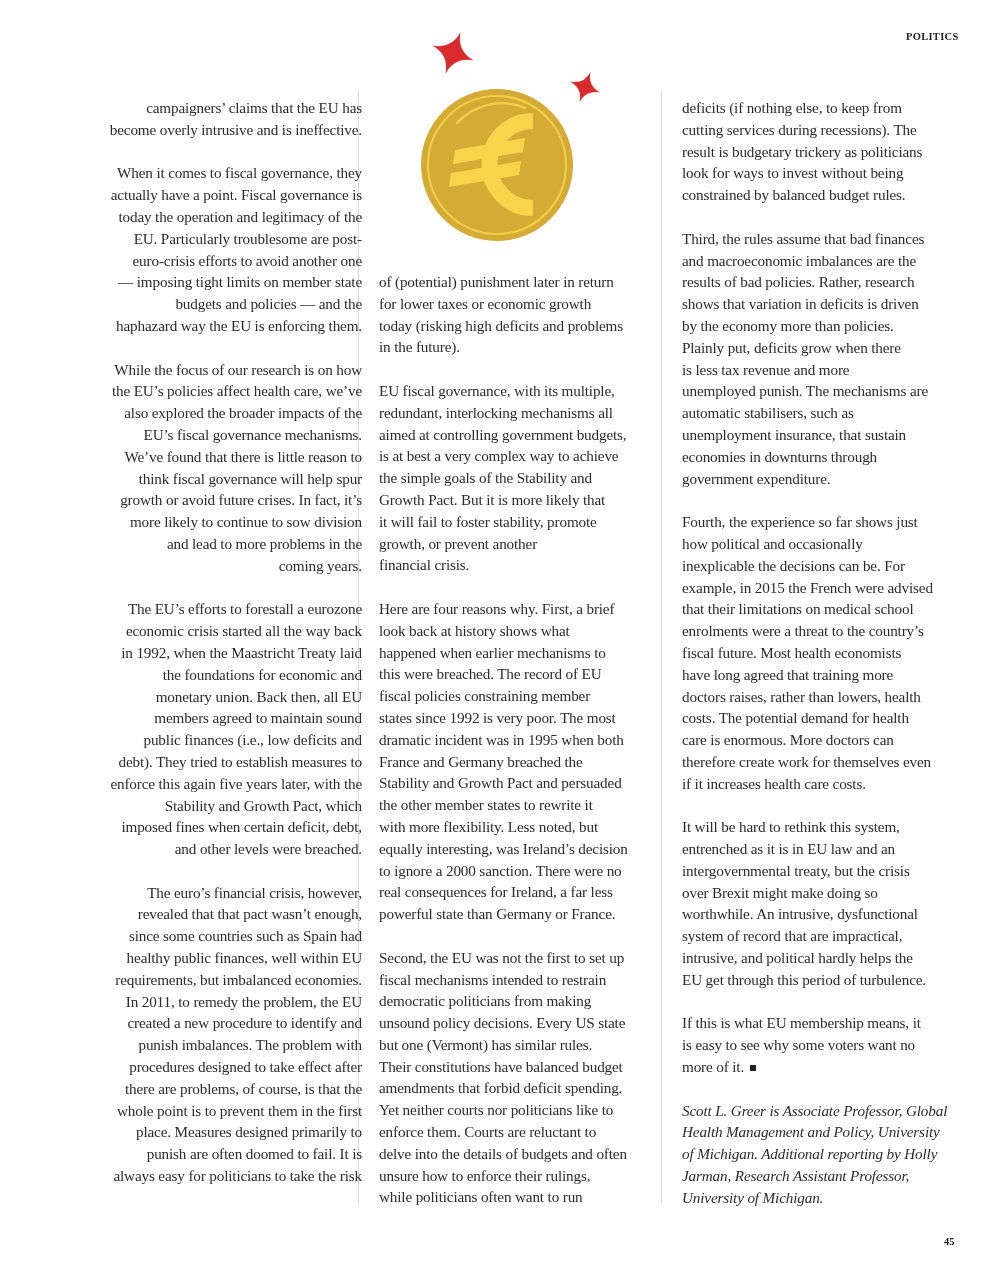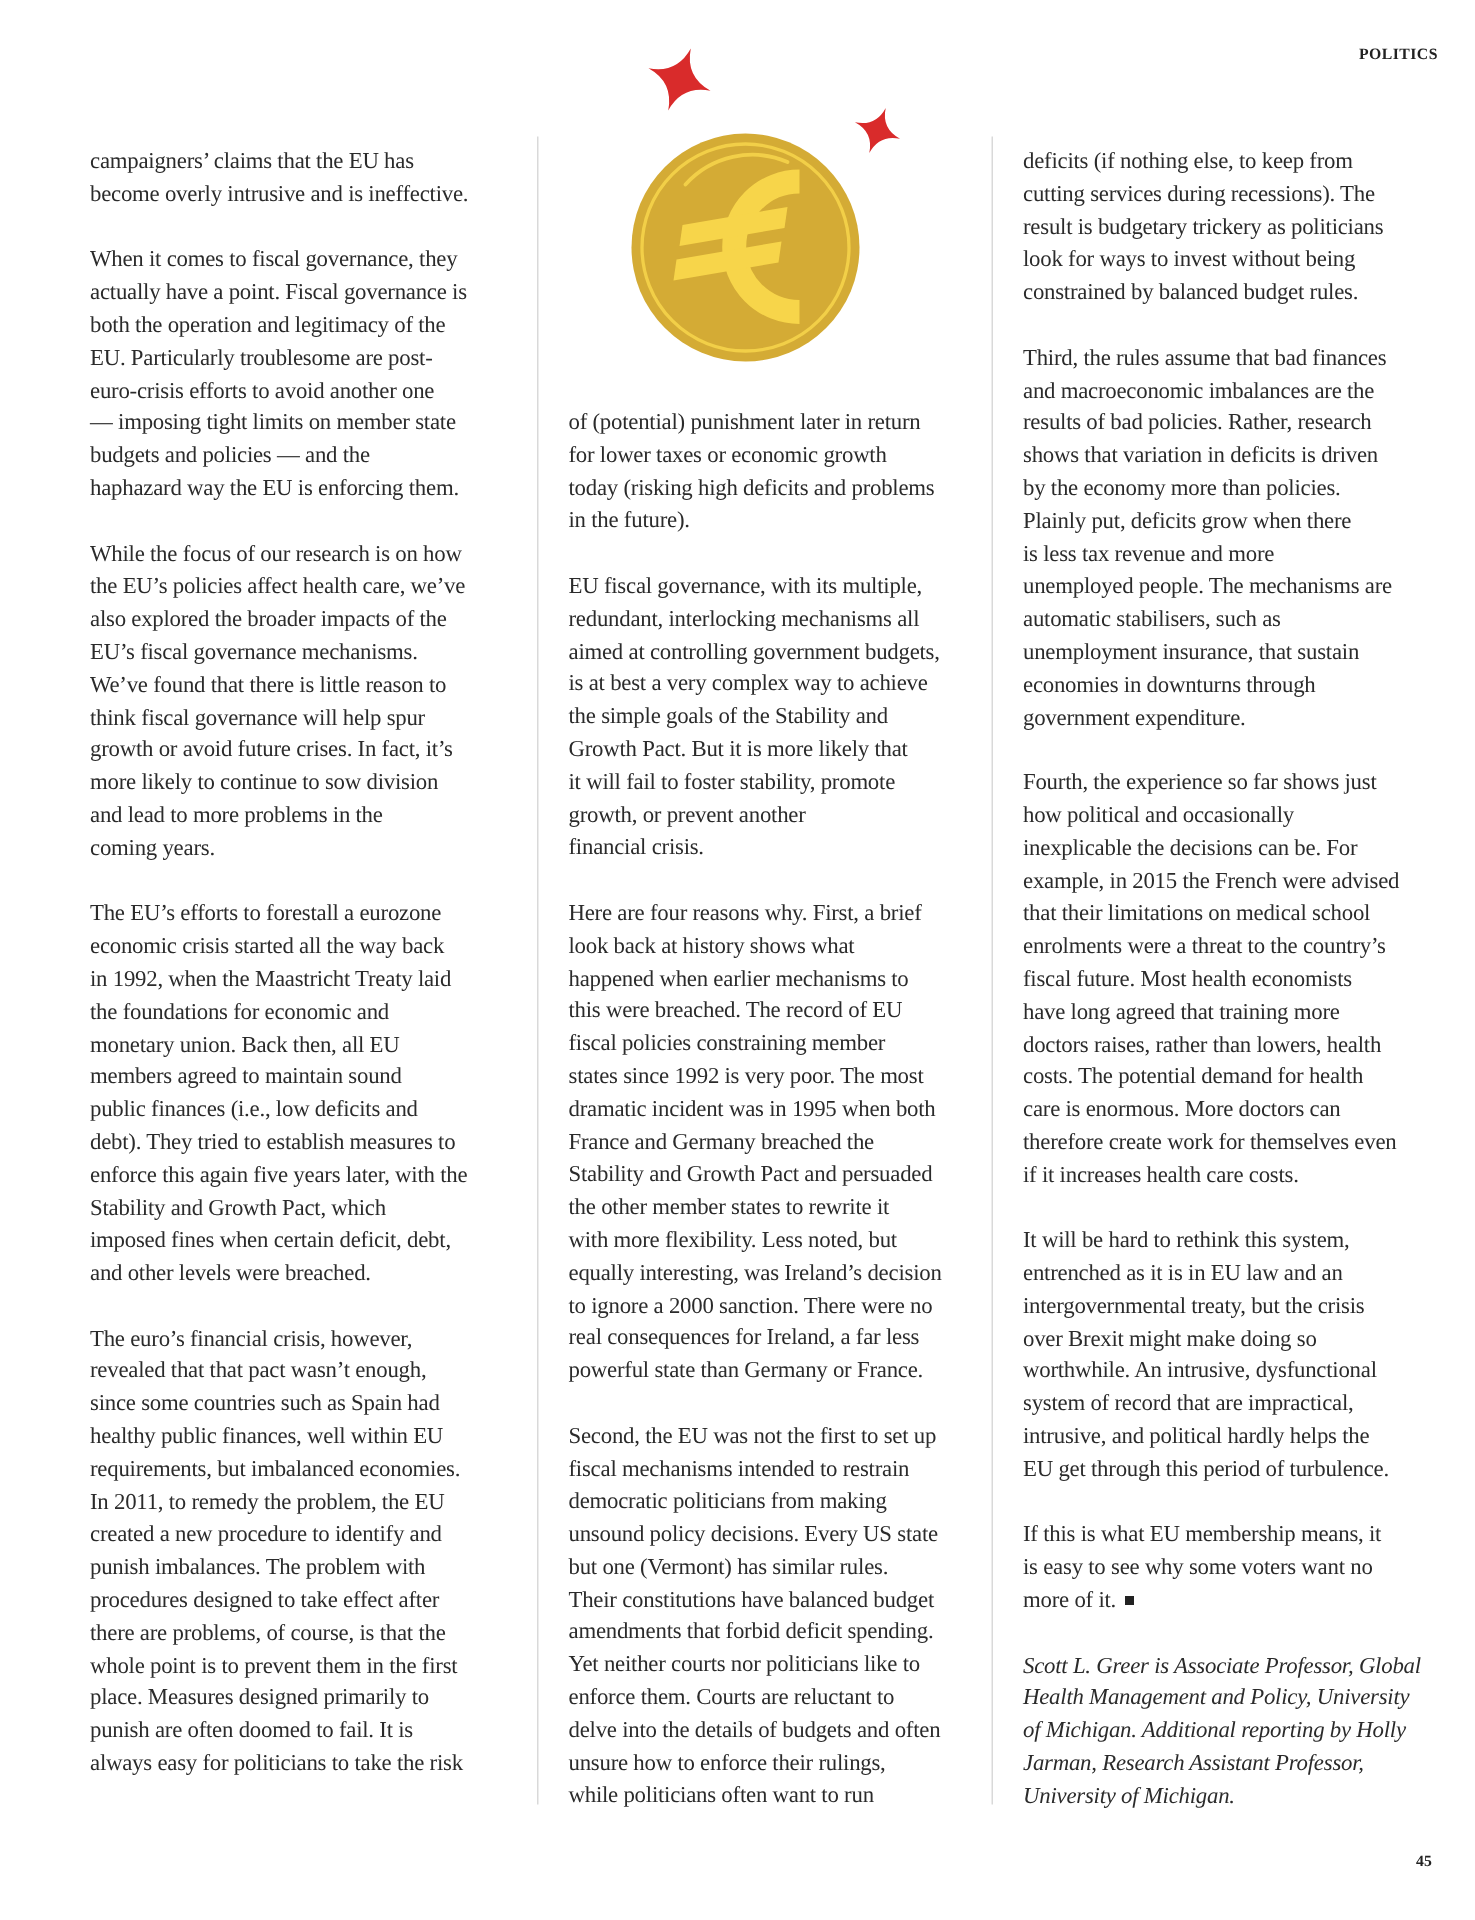--- a/index.html
+++ b/index.html
@@ -4,21 +4,21 @@
 <style>
   html, body { margin: 0; padding: 0; background: #ffffff; }
   body { width: 983px; height: 1280px; position: relative; overflow: hidden;
          font-family: "Liberation Serif", "DejaVu Serif", serif; color: #2b2b2b; }
   .section-label { position: absolute; top: 31px; left: 906px; font-size: 10.5px; font-weight: bold;
                    letter-spacing: 0.3px; color: #222; text-align: center; }
   .page-number { position: absolute; top: 1236px; left: 944px; font-size: 10.5px; font-weight: bold; color: #222; }
   .col { position: absolute; width: 270px; font-size: 15.2px; line-height: 21.8px; letter-spacing: -0.15px; }
   .col p { margin: 0 0 21.8px 0; }
   .col .line { display: block; white-space: nowrap; }
-  #col1 { left: 60px; top: 97px; }
+  #col1 { left: 92px; top: 97px; text-align: right; }
   #col2 { left: 379px; top: 271px; }
   #col3 { left: 682px; top: 97px; }
   .divider { position: absolute; top: 91px; width: 1px; height: 1112px; background: #d9d9d9; }
   #div1 { left: 358px; }
   #div2 { left: 661px; }
   .byline { font-style: italic; }
   .end-mark { display: inline-block; width: 6px; height: 6px; background: #222; margin-left: 6px; vertical-align: 1px; }
   .illustration { position: absolute; left: 415px; top: 28px; width: 200px; height: 220px; }
 </style>
 </head>
@@ -49,21 +49,21 @@
 <div class="divider" id="div2"></div>
 
 <div class="col" id="col1">
     <p>
       <span class="line">campaigners’ claims that the EU has</span>
       <span class="line">become overly intrusive and is ineffective.</span>
     </p>
     <p>
       <span class="line">When it comes to fiscal governance, they</span>
       <span class="line">actually have a point. Fiscal governance is</span>
-      <span class="line">both the operation and legitimacy of the</span>
+      <span class="line">today the operation and legitimacy of the</span>
       <span class="line">EU. Particularly troublesome are post-</span>
       <span class="line">euro-crisis efforts to avoid another one</span>
       <span class="line">— imposing tight limits on member state</span>
       <span class="line">budgets and policies — and the</span>
       <span class="line">haphazard way the EU is enforcing them.</span>
     </p>
     <p>
       <span class="line">While the focus of our research is on how</span>
       <span class="line">the EU’s policies affect health care, we’ve</span>
       <span class="line">also explored the broader impacts of the</span>
@@ -165,21 +165,21 @@
       <span class="line">constrained by balanced budget rules.</span>
     </p>
     <p>
       <span class="line">Third, the rules assume that bad finances</span>
       <span class="line">and macroeconomic imbalances are the</span>
       <span class="line">results of bad policies. Rather, research</span>
       <span class="line">shows that variation in deficits is driven</span>
       <span class="line">by the economy more than policies.</span>
       <span class="line">Plainly put, deficits grow when there</span>
       <span class="line">is less tax revenue and more</span>
-      <span class="line">unemployed people. The mechanisms are</span>
+      <span class="line">unemployed punish. The mechanisms are</span>
       <span class="line">automatic stabilisers, such as</span>
       <span class="line">unemployment insurance, that sustain</span>
       <span class="line">economies in downturns through</span>
       <span class="line">government expenditure.</span>
     </p>
     <p>
       <span class="line">Fourth, the experience so far shows just</span>
       <span class="line">how political and occasionally</span>
       <span class="line">inexplicable the decisions can be. For</span>
       <span class="line">example, in 2015 the French were advised</span>

